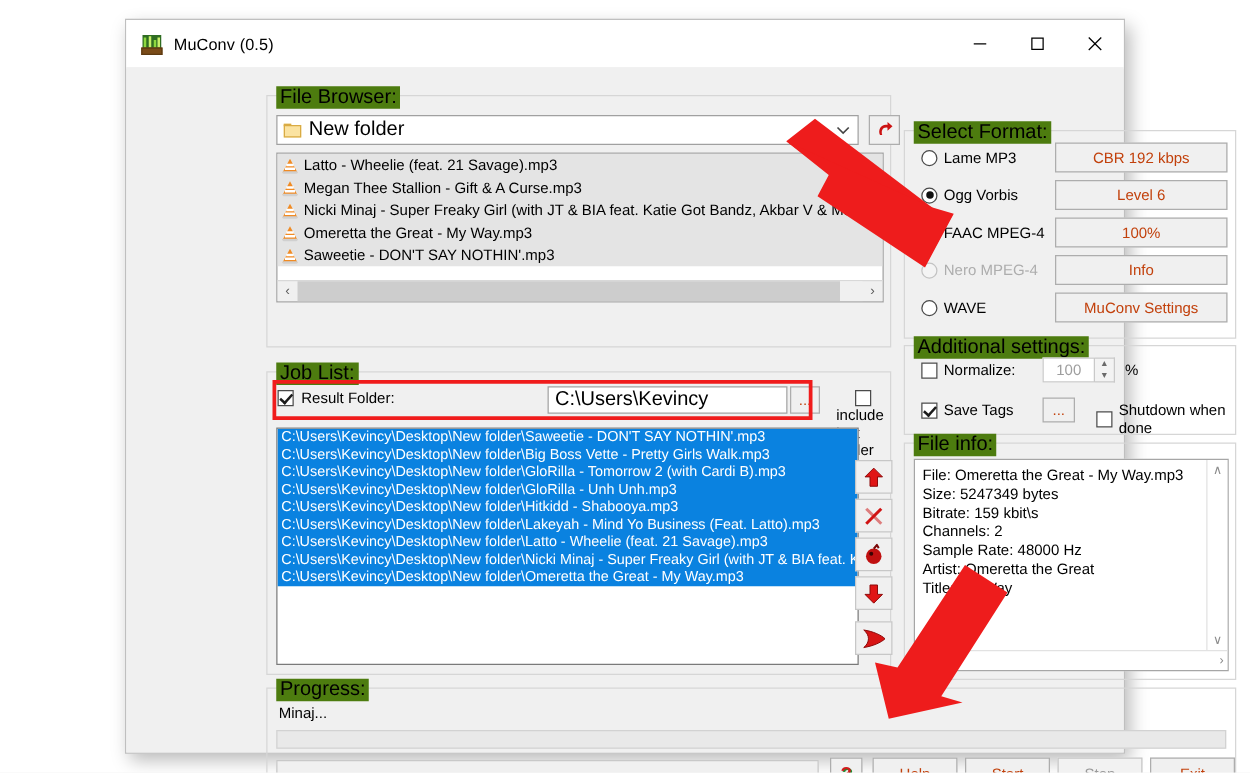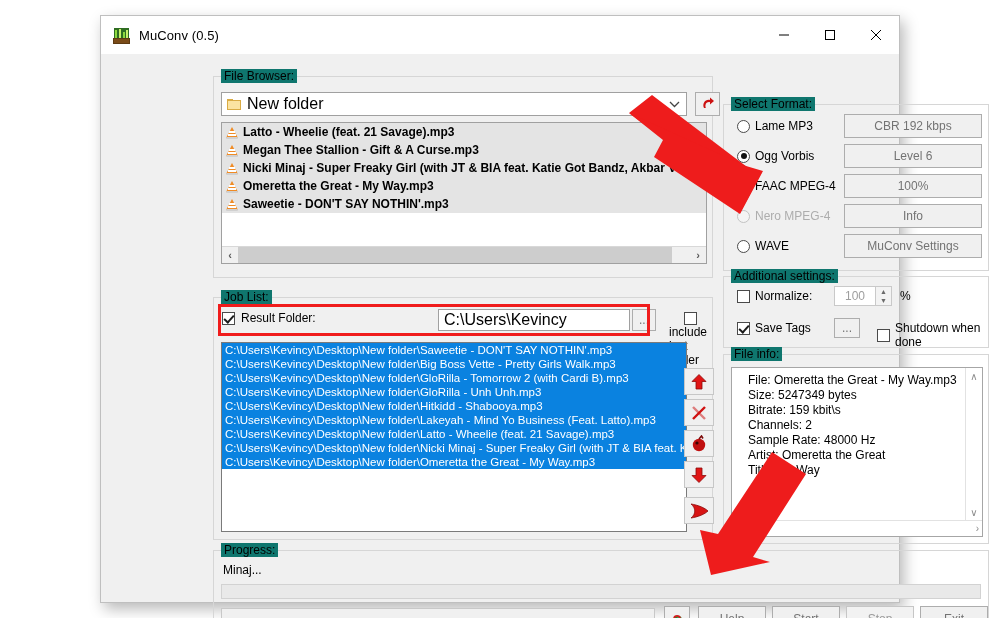--- a/index.html
+++ b/index.html
@@ -39,33 +39,33 @@
   .wbtns{position:absolute;right:0;top:0;height:38px;display:flex;}
   .wbtn{width:46px;height:38px;display:flex;align-items:center;justify-content:center;}
   .wbtn svg{display:block;}
 
   
   .client{position:absolute;left:0;top:38px;right:0;bottom:0;background:#f0f0f0;}
 
   
   .grp{position:absolute;border:1px solid #d6d6d6;box-sizing:border-box;}
   .grp > .glabel{
-    position:absolute;top:-8px;left:7px;background:#0f766e;padding:0 3px;
-    font-size:12px;color:#000;white-space:nowrap;
+    position:absolute;top:-8px;left:7px;background:#4d7c0f;padding:0 3px;
+    font-size:16px;color:#000;white-space:nowrap;
   }
 
   
   .tf{
     background:#fff;border:1px solid #a0a0a0;box-sizing:border-box;
     font-size:16px;color:#000;display:flex;align-items:center;padding:0 5px;
   }
   .btn{
     background:#f0f0f0;border:1px solid #adadad;box-sizing:border-box;
     display:flex;align-items:center;justify-content:center;
-    font-size:12px;color:#737373;
+    font-size:12px;color:#c2410c;
   }
   .btn.disabled{color:#9a9a9a;border-color:#c6c6c6;background:#f2f2f2;}
   .cb{
     width:13px;height:13px;background:#fff;border:1px solid #4a4a4a;
     box-sizing:border-box;position:relative;flex:none;
   }
   .cb.on::after{
     content:"";position:absolute;left:3px;top:0px;width:4px;height:8px;
     border:solid #1b1b1b;border-width:0 2px 2px 0;transform:rotate(42deg);
   }
@@ -80,22 +80,22 @@
 
   
   #file-browser{left:112px;top:22px;width:500px;height:202px;}
   .fb-combo{position:absolute;left:7px;top:15px;width:466px;height:24px;}
   .fb-combo .folder-ic{width:14px;height:11px;flex:none;margin-right:6px;position:relative;}
   .fb-combo .folder-ic .f1{position:absolute;left:0;top:0;width:6px;height:2px;background:#f5d27a;border:1px solid #d9ab44;box-sizing:border-box;}
   .fb-combo .folder-ic .f2{position:absolute;left:0;top:1px;width:14px;height:10px;background:#fbe3a1;border:1px solid #d9ab44;box-sizing:border-box;}
   .fb-combo .chev{position:absolute;right:6px;top:0;bottom:0;display:flex;align-items:center;}
   .fb-refresh{position:absolute;left:481px;top:15px;width:25px;height:24px;}
   .fb-list{
-    position:absolute;left:7px;top:45px;width:486px;height:142px;
-    background:#fff;border:1px solid #a0a0a0;box-sizing:border-box;overflow:hidden;font-weight:bold;
+    position:absolute;left:7px;top:45px;width:486px;height:120px;
+    background:#fff;border:1px solid #a0a0a0;box-sizing:border-box;overflow:hidden;
   }
   .fb-rows{background:#e4e4e4;}
   .fb-row{height:18px;display:flex;align-items:center;padding-left:4px;white-space:nowrap;overflow:hidden;}
   .cone{width:12px;height:13px;flex:none;margin-right:5px;position:relative;}
   .cone .c1{position:absolute;left:0;bottom:1px;width:0;height:0;border-left:6px solid transparent;border-right:6px solid transparent;border-bottom:11px solid #f08b24;}
   .cone .c2{position:absolute;left:3px;bottom:6px;width:6px;height:1.5px;background:#fff;}
   .cone .c3{position:absolute;left:2px;bottom:3px;width:8px;height:1.5px;background:#fff;}
   .cone .cb0{position:absolute;left:0;bottom:0;width:12px;height:2px;background:#d0d0d0;border-radius:1px;}
   .hscroll{
     position:absolute;left:0;right:0;bottom:0;height:16px;background:#f0f0f0;
@@ -145,21 +145,21 @@
   .spin-btns div{height:9px;display:flex;align-items:center;justify-content:center;color:#6a6a6a;font-size:7px;}
   .pct{position:absolute;left:176px;top:12px;}
   .tags-row{position:absolute;left:8px;top:44px;display:flex;align-items:center;}
   .tags-row span{margin-left:5px;}
   .tags-dots{position:absolute;left:110px;top:41px;width:26px;height:20px;}
   .shut{position:absolute;left:148px;top:44px;display:flex;align-items:center;}
   .shut span{margin-left:5px;}
 
   #file-info{left:622px;top:300px;width:266px;height:190px;}
   .fi-box{position:absolute;left:7px;top:12px;width:252px;height:170px;background:#fff;border:1px solid #a6a6a6;box-sizing:border-box;overflow:hidden;}
-  .fi-text{padding:5px 16px;line-height:15px;font-size:12px;}
+  .fi-text{padding:5px 6px;line-height:15px;font-size:12px;}
   .fi-vsb{position:absolute;right:0;top:0;width:16px;bottom:16px;background:#fff;border-left:1px solid #e2e2e2;}
   .fi-vsb .a{height:16px;display:flex;align-items:center;justify-content:center;color:#8c8c8c;font-size:10px;}
   .fi-vsb .a.bot{position:absolute;bottom:0;left:0;right:0;}
   .fi-hsb{position:absolute;left:0;right:0;bottom:0;height:16px;background:#fff;border-top:1px solid #e2e2e2;display:flex;justify-content:space-between;align-items:center;color:#8c8c8c;font-size:10px;padding:0 3px;box-sizing:border-box;}
 
   
   #progress{left:112px;top:496px;width:776px;height:78px;}
   .ready{position:absolute;left:9px;top:12px;font-size:12px;}
   .pbar{position:absolute;left:7px;top:33px;width:760px;height:15px;background:#e9e9e9;border:1px solid #d2d2d2;box-sizing:border-box;}
   .pfield{position:absolute;left:7px;top:57px;width:434px;height:22px;background:#f0f0f0;border:1px solid #c8c8c8;box-sizing:border-box;}

